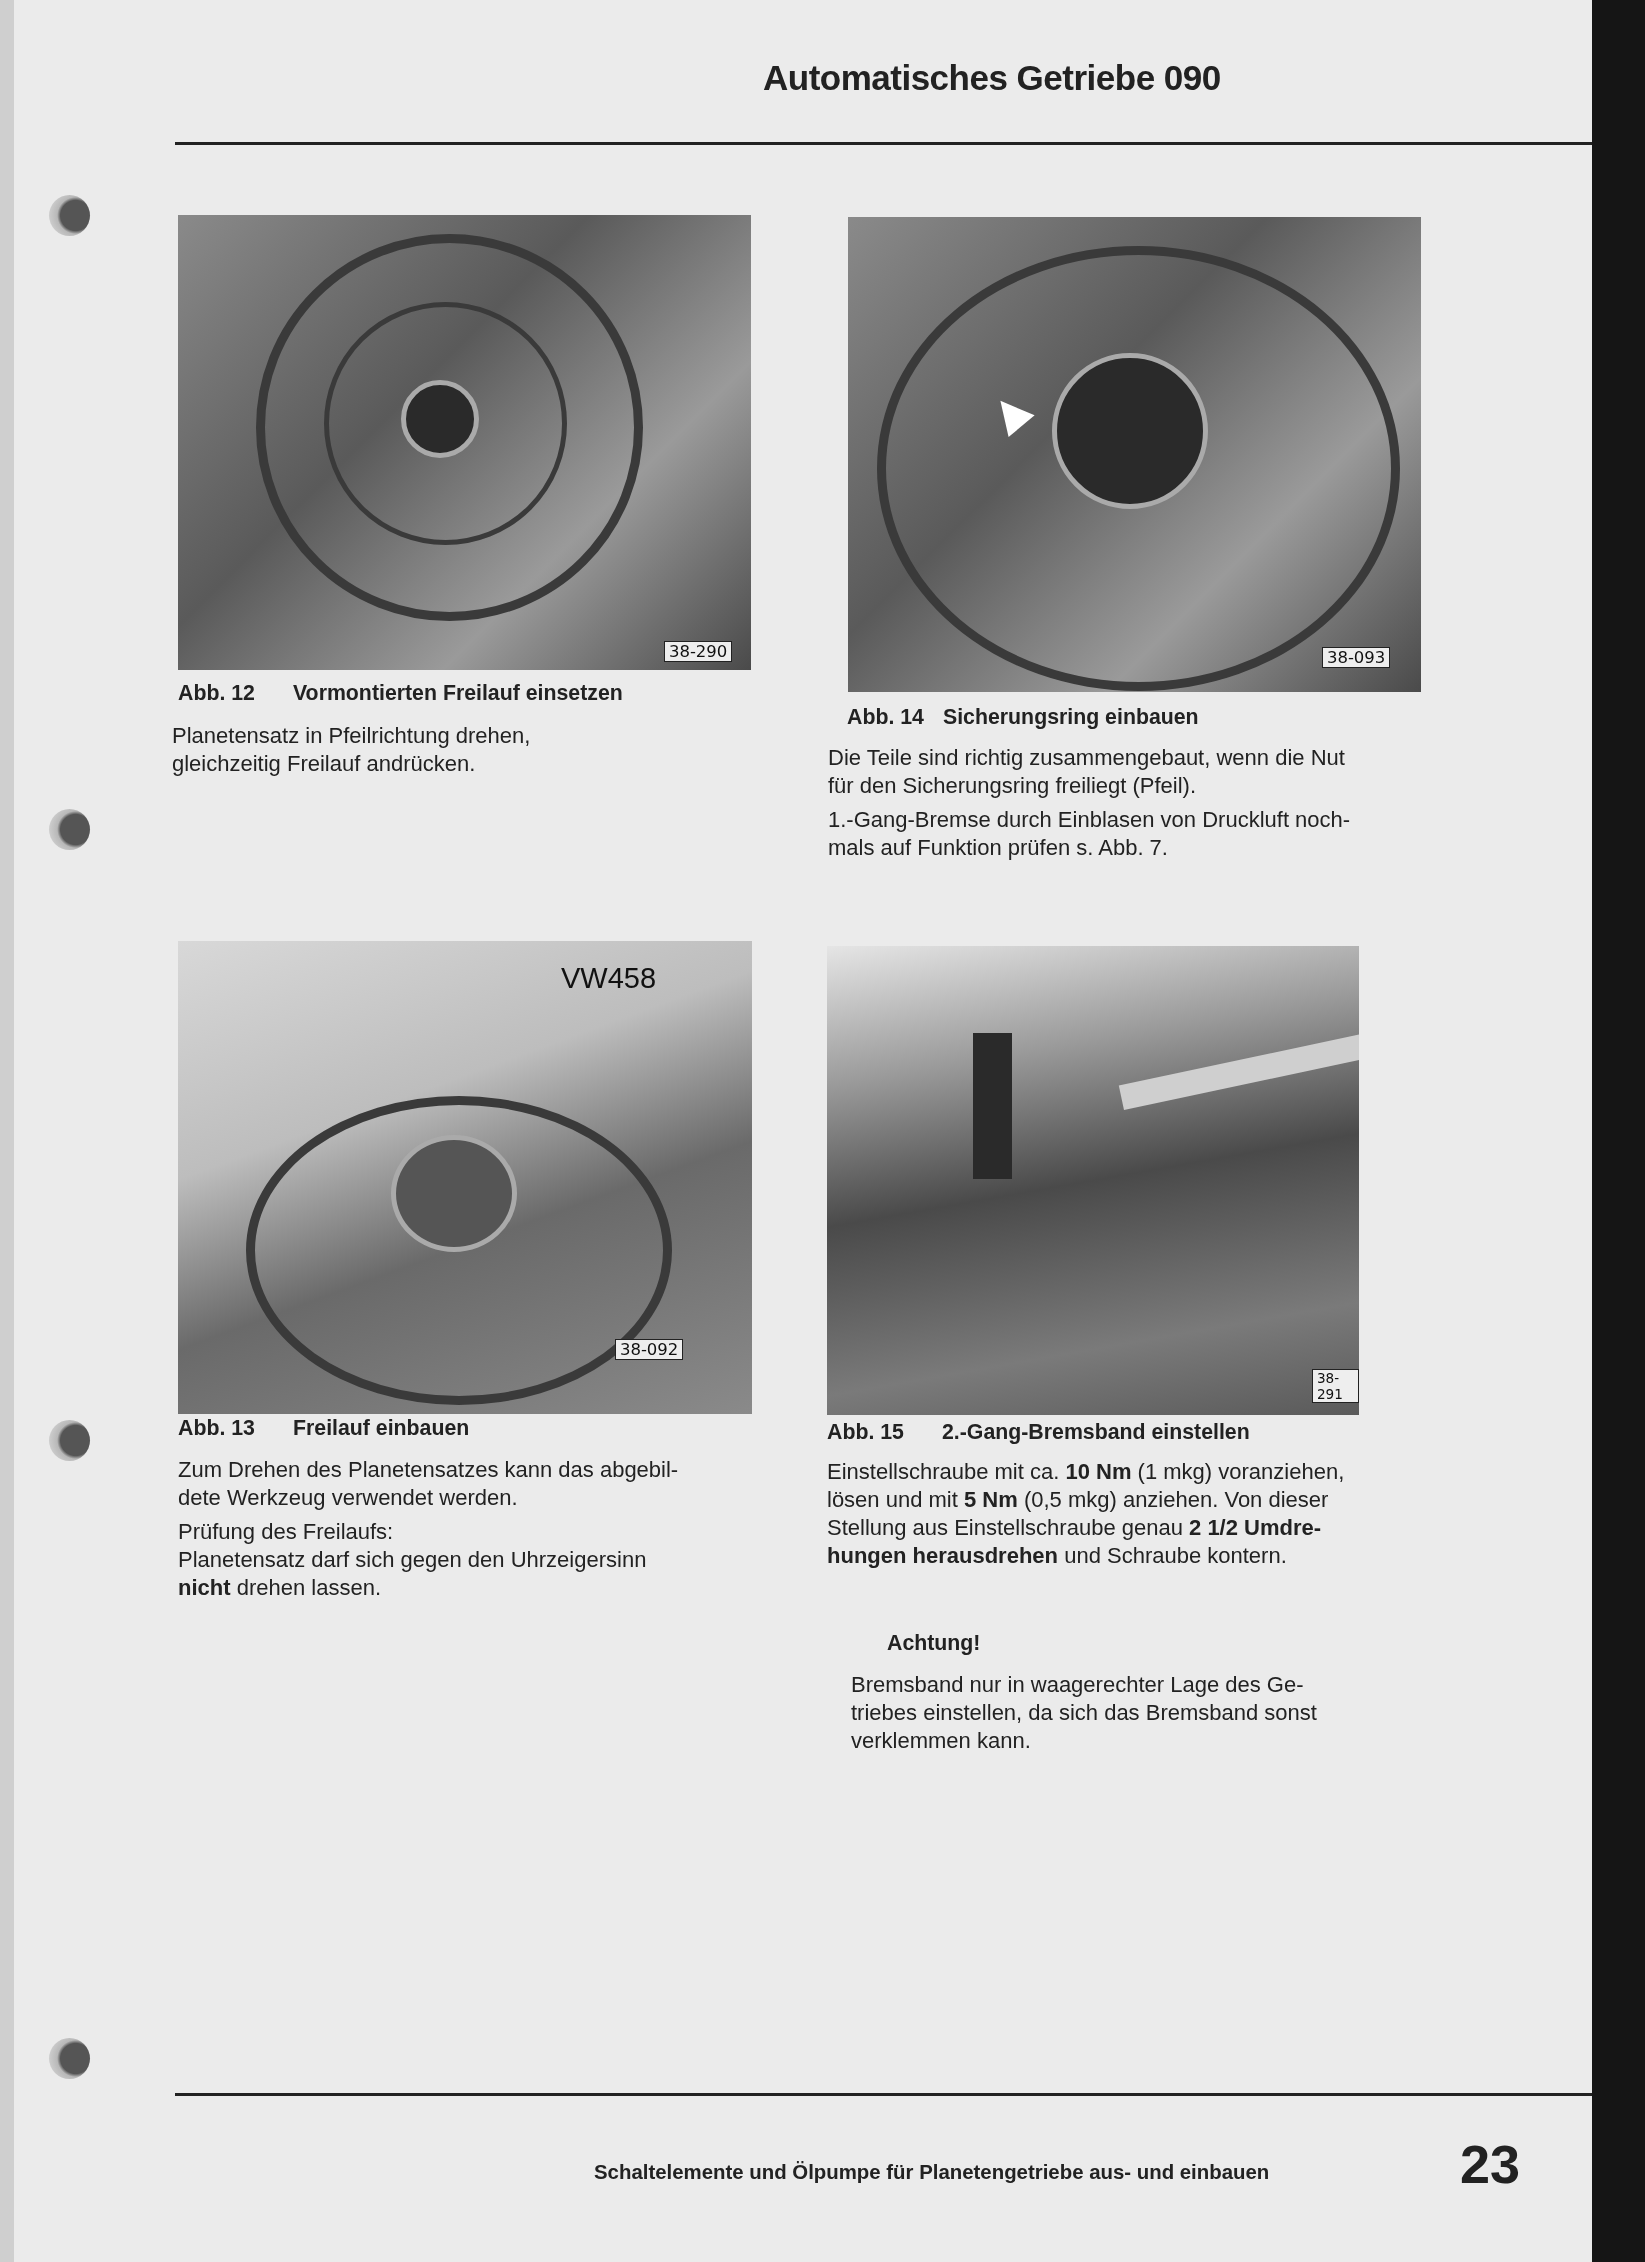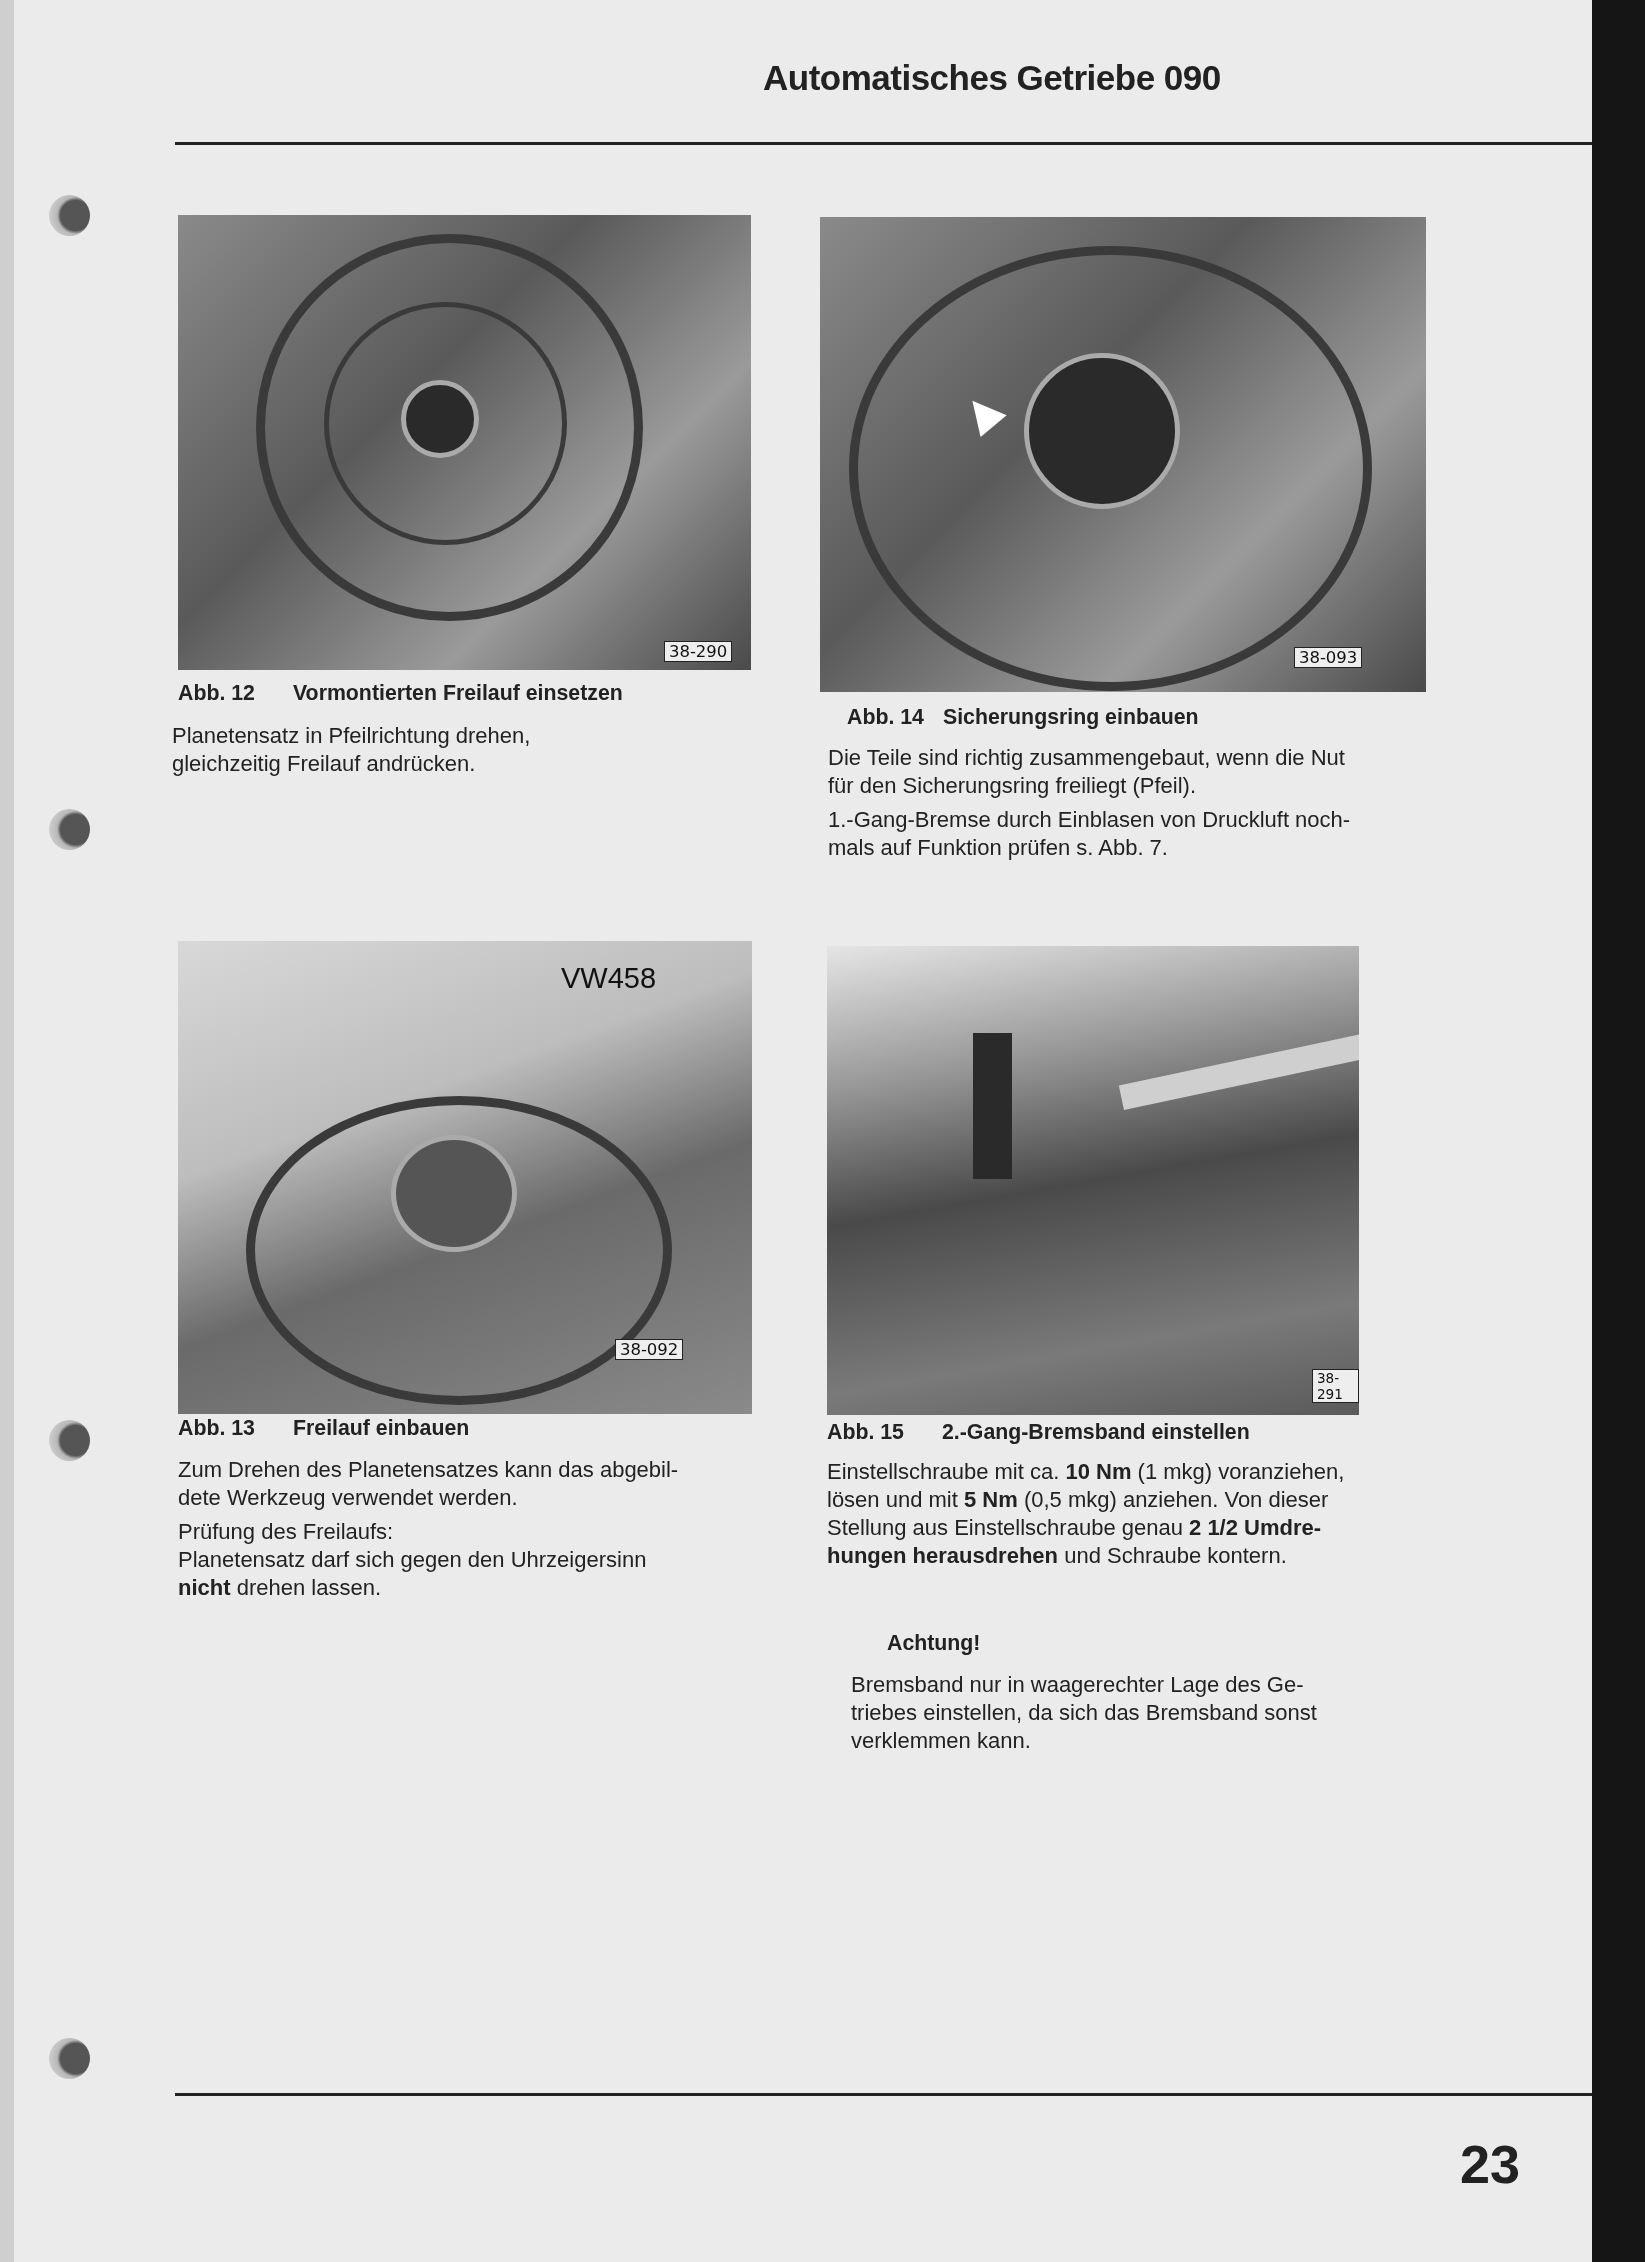--- a/index.html
+++ b/index.html
@@ -44,21 +44,21 @@
     <div class="tag" style="left:486px;top:426px;">38-290</div>
   </div>
   <div class="cap" style="left:178px;top:681px;">
     <span class="num">Abb. 12</span><span>Vormontierten Freilauf einsetzen</span>
   </div>
   <div class="txt" style="left:172px;top:722px;">
     <div>Planetensatz in Pfeilrichtung drehen,</div>
     <div>gleichzeitig Freilauf andrücken.</div>
   </div>
 
-  <div class="photo" style="left:820px;top:209px;width:573px;height:475px;padding-left:33px;">
+  <div class="photo" style="left:848px;top:209px;width:573px;height:475px;">
     <div class="ring" style="left:29px;top:29px;width:505px;height:427px;"></div>
     <div class="hub" style="left:204px;top:136px;width:146px;height:146px;"></div>
     <div style="position:absolute;left:146px;top:180px;width:0;height:0;border-left:17.5px solid transparent;border-right:17.5px solid transparent;border-bottom:33px solid #fff;transform:rotate(-40deg);"></div>
     <div class="tag" style="left:474px;top:430px;">38-093</div>
   </div>
   <div class="cap" style="left:828px;top:705px;text-align:center;">
     <span class="num">Abb. 14</span><span>Sicherungsring einbauen</span>
   </div>
   <div class="txt" style="left:828px;top:744px;">
     <p>
@@ -108,16 +108,17 @@
   </div>
 
   <div class="cap" style="left:851px;top:1631px;margin-left:36px;">Achtung!</div>
   <div class="txt" style="left:851px;top:1671px;">
     <span style="display:block">Bremsband nur in waagerechter Lage des Ge-</span>
     <span style="display:block">triebes einstellen, da sich das Bremsband sonst</span>
     <span style="display:block">verklemmen kann.</span>
   </div>
 
   <div class="rule" style="top:2093px;width:1417px;"></div>
+  <div class="footer">Schaltelemente und Ölpumpe für Planetengetriebe aus- und einbauen</div>
   <div class="pagenum">23</div>
 </div>
 <div class="dark"></div>
 
 
 </body></html>

